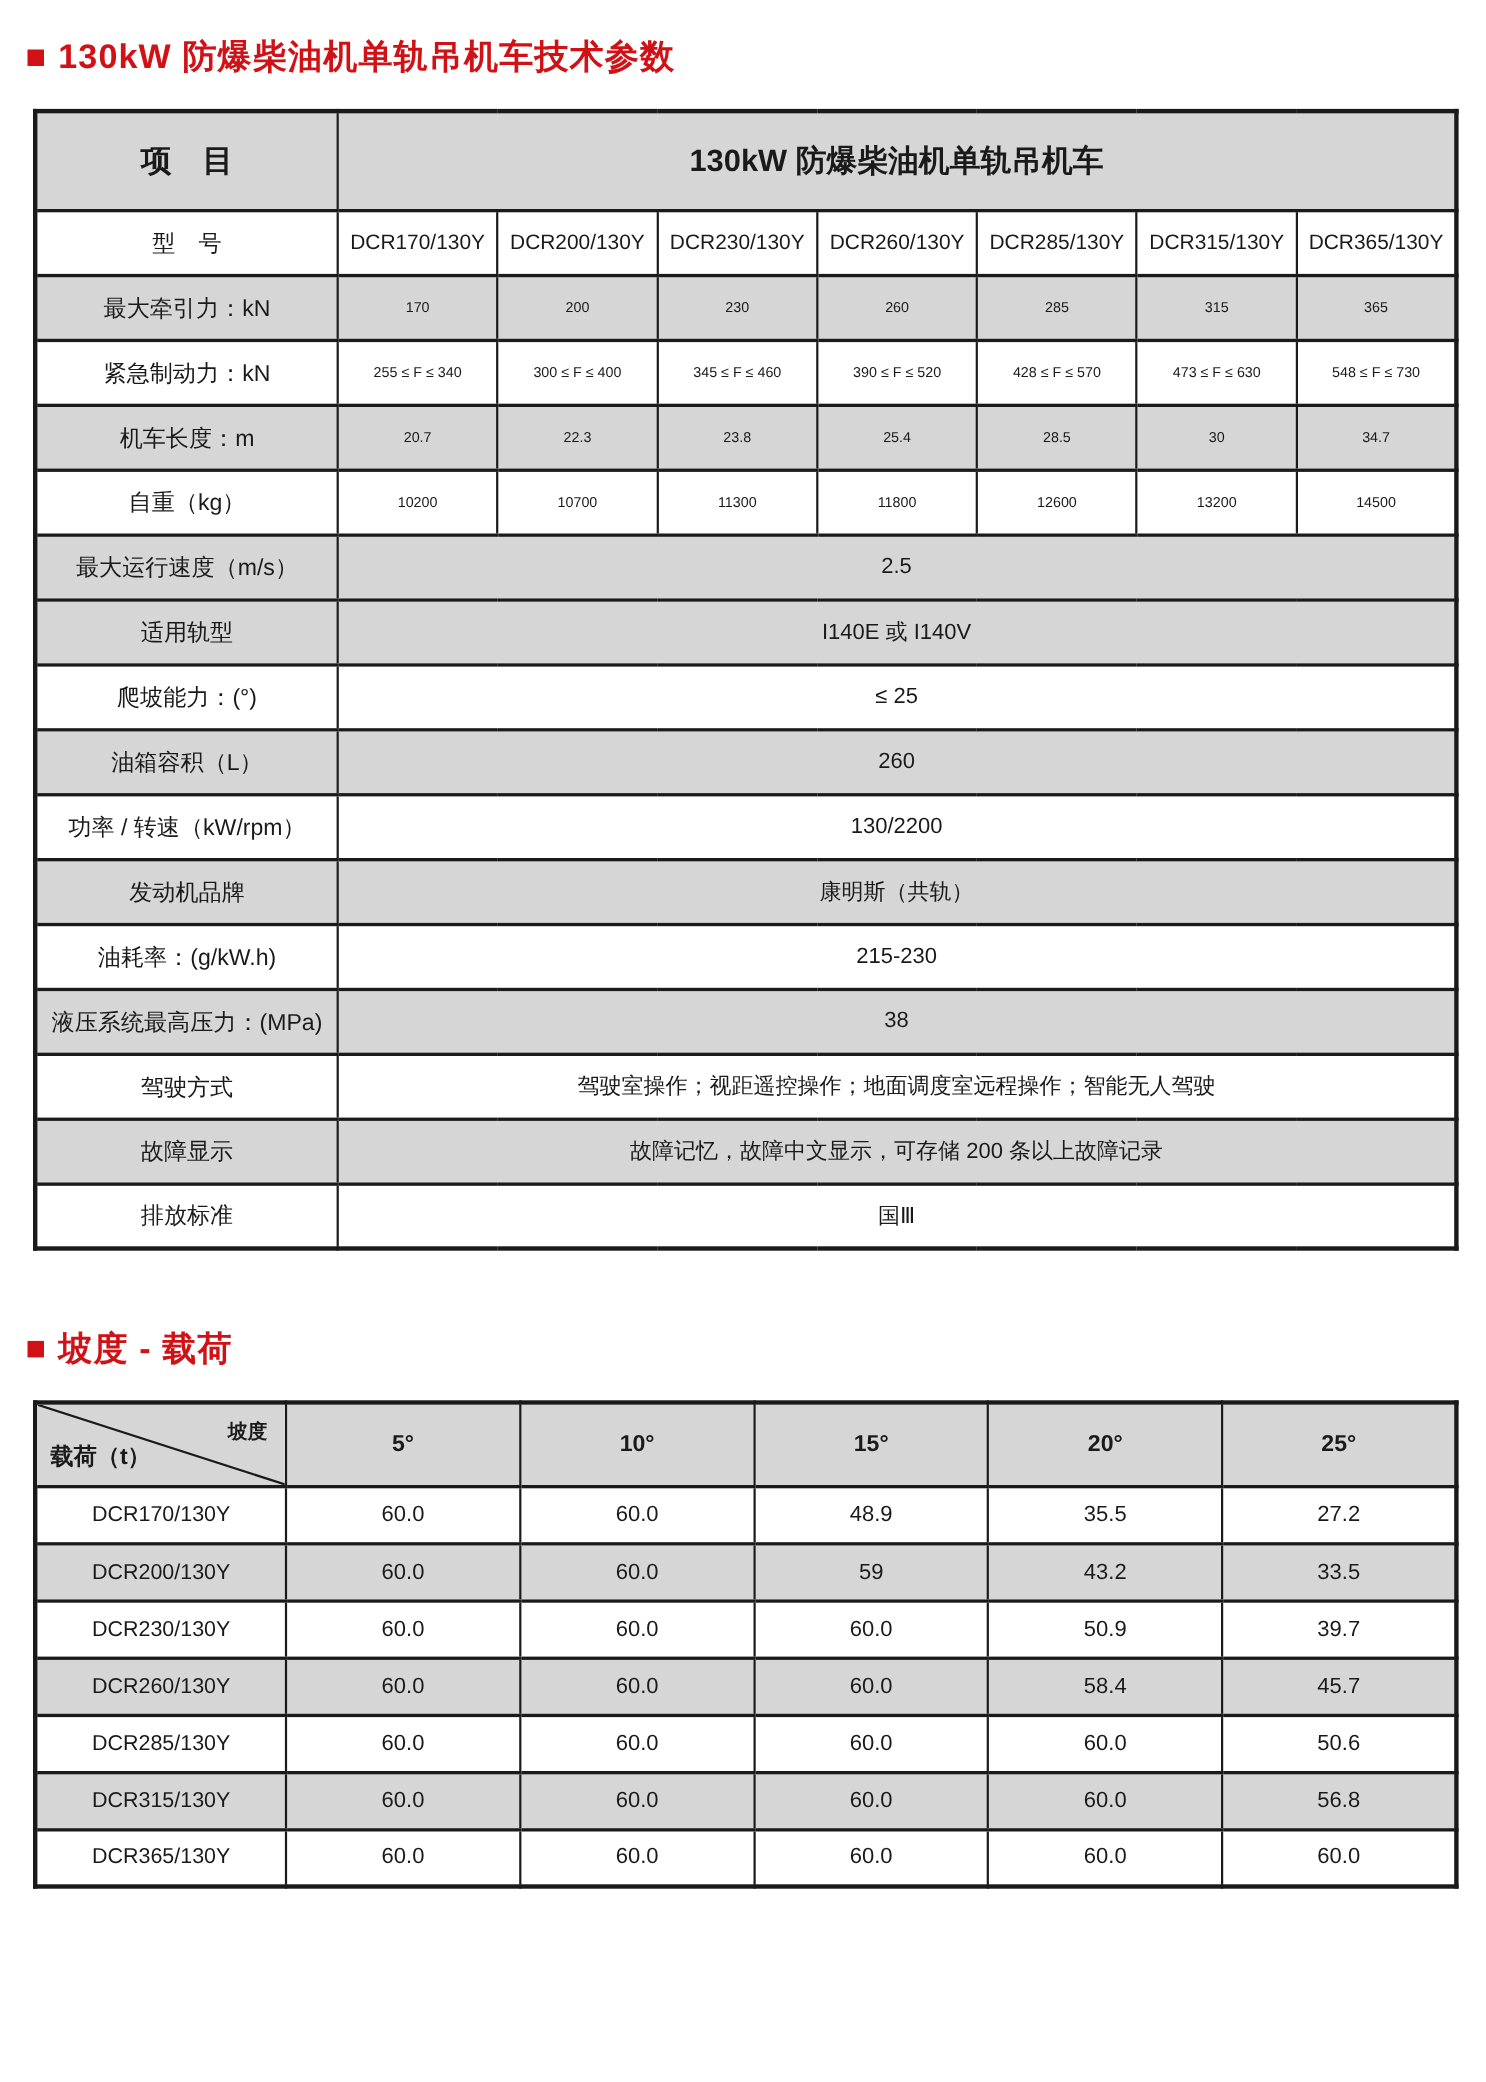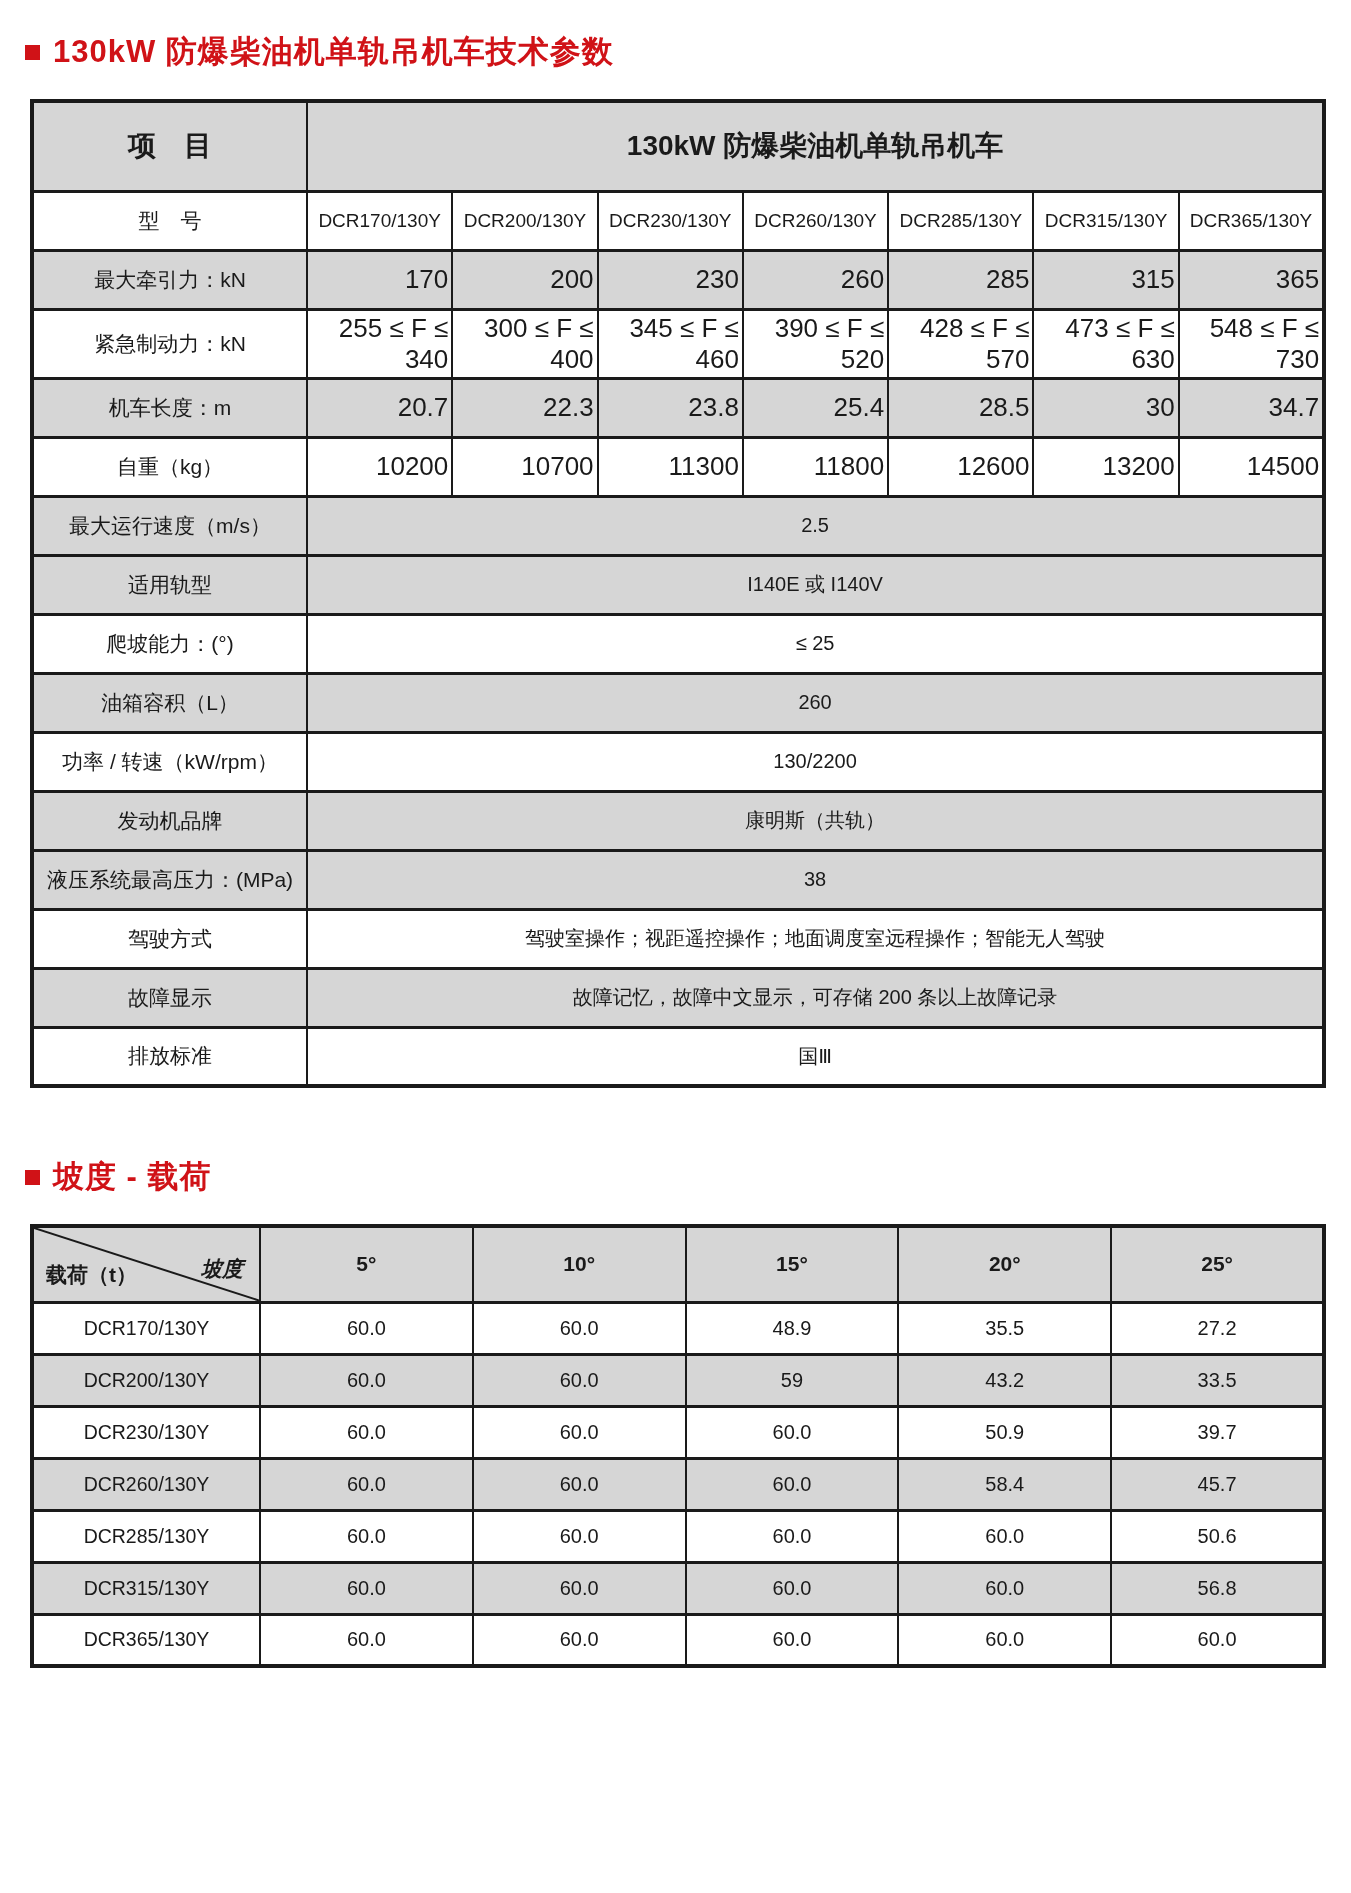--- a/index.html
+++ b/index.html
@@ -30,28 +30,28 @@
     border-top-width:3px;border-bottom-width:3px;
     text-align:center;vertical-align:middle;
     padding:2px 3px;overflow:hidden;
   }
   td.g{background:var(--gray);}
   
   .spec td{height:59px;font-size:20px;}
   .spec .hdr td{height:90px;font-size:28px;font-weight:bold;}
   .spec td.lab{font-size:21px;}
   .spec td.model{font-size:19px;}
-  .spec td.val{font-size:26px;text-align:right;}
+  .spec td.val{font-size:13px;}
   .spec td.merged{font-size:20px;}
   
   .slope td{height:52px;font-size:20px;}
   .slope .hdr td{height:76px;font-size:21px;font-weight:bold;}
   .slope td.corner{position:relative;padding:0;}
   .corner svg{position:absolute;left:0;top:0;width:100%;height:100%;display:block;}
-  .corner .tr{position:absolute;top:27px;right:16px;font-weight:bold;font-size:21px;font-style:italic;}
+  .corner .tr{position:absolute;top:12px;right:16px;font-weight:bold;font-size:18px;}
   .corner .bl{position:absolute;bottom:12px;left:12px;font-weight:bold;font-size:21px;margin-top:28px;}
   .slope td.model{font-size:19.5px;}
 </style>
 </head>
 <body>
 
 <div class="section-title">
   <span class="bullet"></span>
   <span>130kW 防爆柴油机单轨吊机车技术参数</span>
 </div>
@@ -134,20 +134,24 @@
         <td class="g lab">油箱容积（L）</td>
         <td class="g merged" colspan="7">260</td>
       </tr>
       <tr>
         <td class="lab">功率 / 转速（kW/rpm）</td>
         <td class="merged" colspan="7">130/2200</td>
       </tr>
       <tr>
         <td class="g lab">发动机品牌</td>
         <td class="g merged" colspan="7">康明斯（共轨）</td>
+      </tr>
+      <tr>
+        <td class="lab">油耗率：(g/kW.h)</td>
+        <td class="merged" colspan="7">215-230</td>
       </tr>
       <tr>
         <td class="g lab">液压系统最高压力：(MPa)</td>
         <td class="g merged" colspan="7">38</td>
       </tr>
       <tr>
         <td class="lab">驾驶方式</td>
         <td class="merged" colspan="7">驾驶室操作；视距遥控操作；地面调度室远程操作；智能无人驾驶</td>
       </tr>
       <tr>

